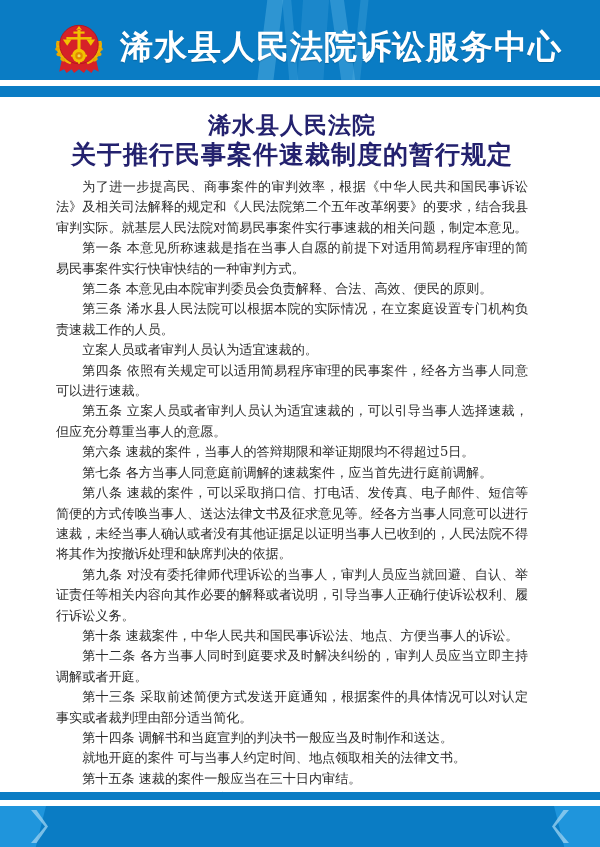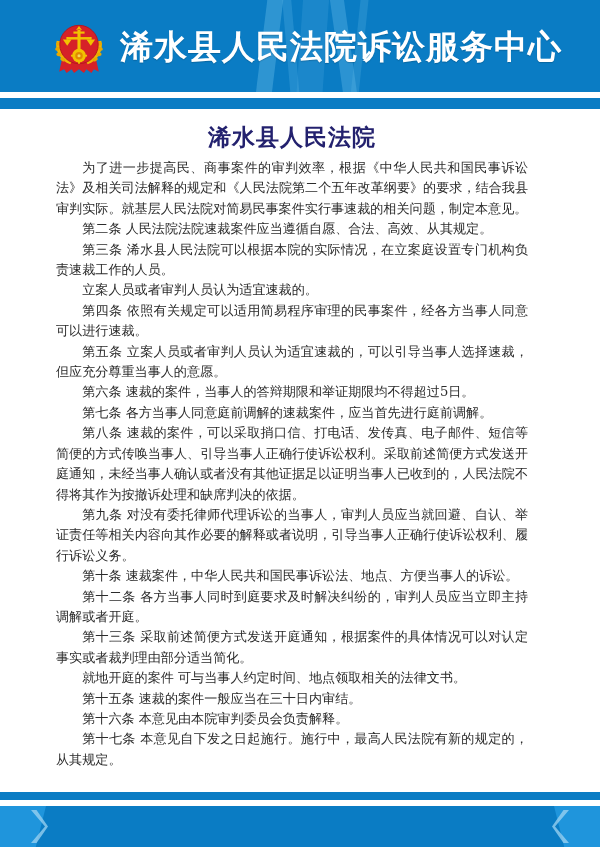--- a/index.html
+++ b/index.html
@@ -12,21 +12,21 @@
     background: #ffffff;
     font-family: "Liberation Serif", "DejaVu Serif", serif;
     overflow: hidden;
     position: relative;
   }
 
   
   .header {
     position: relative;
     width: 600px;
-    height: 92px;
+    height: 80px;
     background: #0a7cc4;
     overflow: hidden;
   }
   .header-stripes {
     position: absolute;
     inset: 0;
     pointer-events: none;
   }
   .stripe {
     position: absolute;
@@ -226,36 +226,39 @@
   <div class="header-title">浠水县人民法院诉讼服务中心</div>
 </div>
 
 <div class="header-gap"></div>
 <div class="header-rule"></div>
 
 <div class="sheet">
 
   <div class="doc-title">
     <div class="line1">浠水县人民法院</div>
+    <div class="line2">关于推行民事案件速裁制度的暂行规定</div>
   </div>
 
   <div class="doc-body">
     <p>为了进一步提高民、商事案件的审判效率，根据《中华人民共和国民事诉讼法》及相关司法解释的规定和《人民法院第二个五年改革纲要》的要求，结合我县审判实际。就基层人民法院对简易民事案件实行事速裁的相关问题，制定本意见。</p>
-    <p>第二条  人民法院法院速裁案件应当遵循自愿、合法、高效、从其规定。</p>
+    <p>第一条  本意见所称速裁是指在当事人自愿的前提下对适用简易程序审理的简易民事案件实行快审快结的一种审判方式。</p>
+    <p>第二条  本意见由本院审判委员会负责解释、合法、高效、便民的原则。</p>
     <p>第三条  浠水县人民法院可以根据本院的实际情况，在立案庭设置专门机构负责速裁工作的人员。</p>
     <p>立案人员或者审判人员认为适宜速裁的。</p>
     <p>第四条  依照有关规定可以适用简易程序审理的民事案件，经各方当事人同意可以进行速裁。</p>
     <p>第五条  立案人员或者审判人员认为适宜速裁的，可以引导当事人选择速裁，但应充分尊重当事人的意愿。</p>
     <p>第六条  速裁的案件，当事人的答辩期限和举证期限均不得超过5日。</p>
     <p>第七条  各方当事人同意庭前调解的速裁案件，应当首先进行庭前调解。</p>
-    <p>第八条  速裁的案件，可以采取捎口信、打电话、发传真、电子邮件、短信等简便的方式传唤当事人、引导当事人正确行使诉讼权利。采取前述简便方式发送开庭通知，未经当事人确认或者没有其他证据足以证明当事人已收到的，人民法院不得将其作为按撤诉处理和缺席判决的依据。</p>
+    <p>第八条  速裁的案件，可以采取捎口信、打电话、发传真、电子邮件、短信等简便的方式传唤当事人、送达法律文书及征求意见等。经各方当事人同意可以进行速裁，未经当事人确认或者没有其他证据足以证明当事人已收到的，人民法院不得将其作为按撤诉处理和缺席判决的依据。</p>
     <p>第九条 对没有委托律师代理诉讼的当事人，审判人员应当就回避、自认、举证责任等相关内容向其作必要的解释或者说明，引导当事人正确行使诉讼权利、履行诉讼义务。</p>
     <p>第十条  速裁案件，中华人民共和国民事诉讼法、地点、方便当事人的诉讼。</p>
     <p>第十二条  各方当事人同时到庭要求及时解决纠纷的，审判人员应当立即主持调解或者开庭。</p>
     <p>第十三条  采取前述简便方式发送开庭通知，根据案件的具体情况可以对认定事实或者裁判理由部分适当简化。</p>
+    <p>第十四条 调解书和当庭宣判的判决书一般应当及时制作和送达。</p>
     <p>就地开庭的案件 可与当事人约定时间、地点领取相关的法律文书。</p>
     <p>第十五条 速裁的案件一般应当在三十日内审结。</p>
     <p>第十六条  本意见由本院审判委员会负责解释。</p>
     <p>第十七条  本意见自下发之日起施行。施行中，最高人民法院有新的规定的，从其规定。</p>
   </div>
 </div>
 
 <div class="footer">
   <div class="footer-rule"></div>
   <div class="footer-gap"></div>

